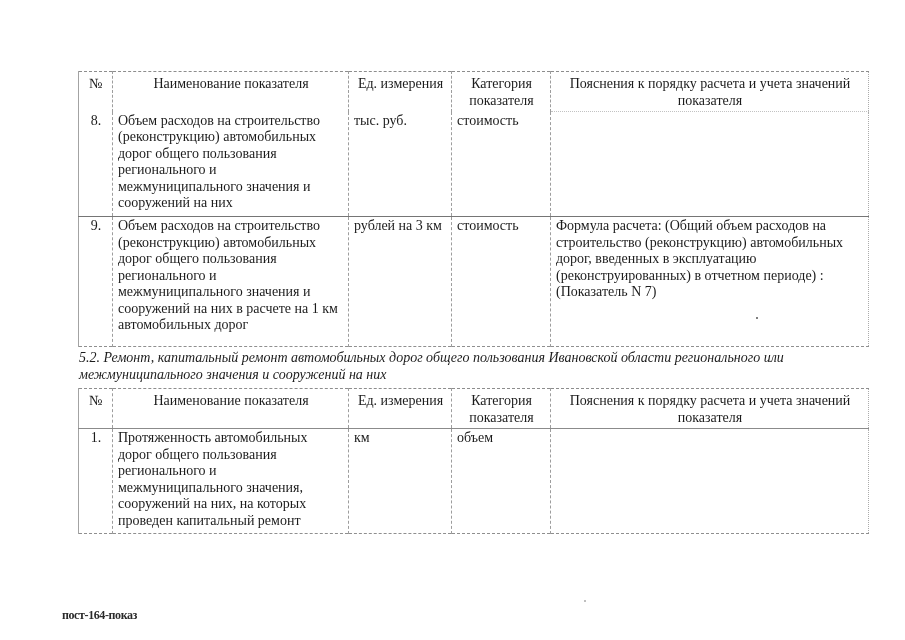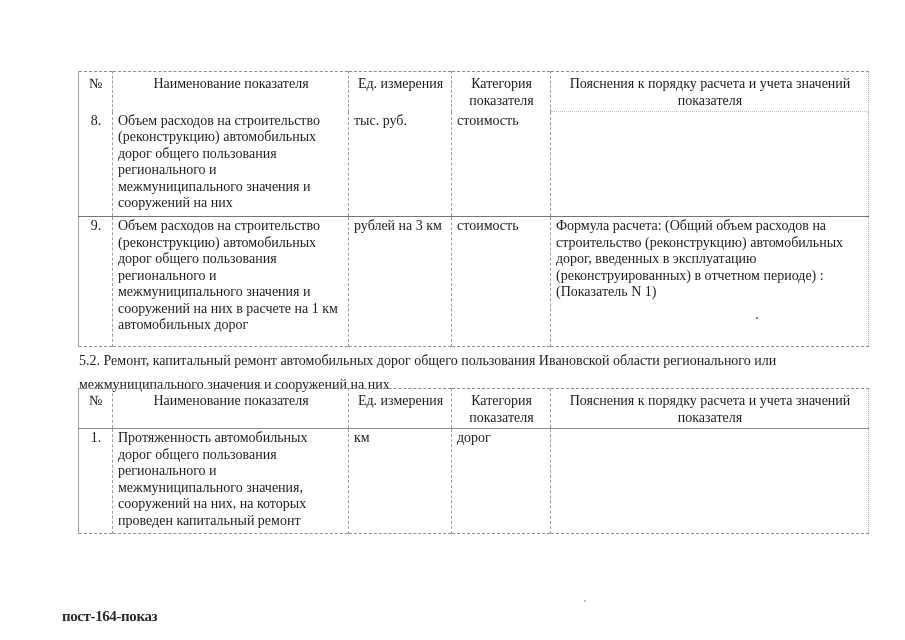--- a/index.html
+++ b/index.html
@@ -59,29 +59,30 @@
   table.t1 tbody tr.r9 td { height: 126px; }
   table.t2 tbody tr.r1 td { height: 101px; }
 
   
   .section-heading {
     position: absolute;
     left: 79px;
     top: 349px;
     width: 789px;
     font-size: 14px;
-    line-height: 24px;
+    line-height: 17px;
+    font-style: italic;
   }
 
   
   .footer-mark {
     position: absolute;
     left: 62px;
     top: 608px;
-    font-size: 15px;
+    font-size: 12px;
     font-weight: bold;
     letter-spacing: -0.4px;
     color: #2a2a2a;
     filter: blur(0.6px);
   }
 
   
   .speck { position: absolute; background: #555; border-radius: 50%; }
   .speck.s1 { left: 756px; top: 317px; width: 2px; height: 2px; }
   .speck.s2 { left: 584px; top: 600px; width: 2px; height: 2px; opacity: .5; }
@@ -114,21 +115,21 @@
         <td class="c-name">Объем расходов на строительство (реконструкцию) автомобильных дорог общего пользования регионального и межмуниципального значения и сооружений на них</td>
         <td class="c-unit">тыс. руб.</td>
         <td class="c-cat">стоимость</td>
         <td class="c-expl"></td>
       </tr>
       <tr class="r9">
         <td class="c-num">9.</td>
         <td class="c-name">Объем расходов на строительство (реконструкцию) автомобильных дорог общего пользования регионального и межмуниципального значения и сооружений на них в расчете на 1 км автомобильных дорог</td>
         <td class="c-unit">рублей на 3 км</td>
         <td class="c-cat">стоимость</td>
-        <td class="c-expl">Формула расчета: (Общий объем расходов на строительство (реконструкцию) автомобильных дорог, введенных в эксплуатацию (реконструированных) в отчетном периоде) : (Показатель N 1)</td>
+        <td class="c-expl">Формула расчета: (Общий объем расходов на строительство (реконструкцию) автомобильных дорог, введенных в эксплуатацию (реконструированных) в отчетном периоде) : (Показатель N 7)</td>
       </tr>
     </tbody>
   </table>
 
   <div class="section-heading">5.2. Ремонт, капитальный ремонт автомобильных дорог общего пользования Ивановской области регионального или межмуниципального значения и сооружений на них</div>
 
   <table class="ind t2">
     <colgroup>
       <col style="width:34px">
         <col style="width:236px">
@@ -143,21 +144,21 @@
         <th class="c-unit">Ед. измерения</th>
         <th class="c-cat">Категория показателя</th>
         <th class="c-expl">Пояснения к порядку расчета и учета значений показателя</th>
       </tr>
     </thead>
     <tbody>
       <tr class="r1">
         <td class="c-num">1.</td>
         <td class="c-name">Протяженность автомобильных дорог общего пользования регионального и межмуниципального значения, сооружений на них, на которых проведен капитальный ремонт</td>
         <td class="c-unit">км</td>
-        <td class="c-cat">дорог</td>
+        <td class="c-cat">объем</td>
         <td class="c-expl"></td>
       </tr>
     </tbody>
   </table>
 
   <div class="footer-mark">пост-164-показ</div>
 
   <div class="speck s1"></div>
   <div class="speck s2"></div>
 </div>

